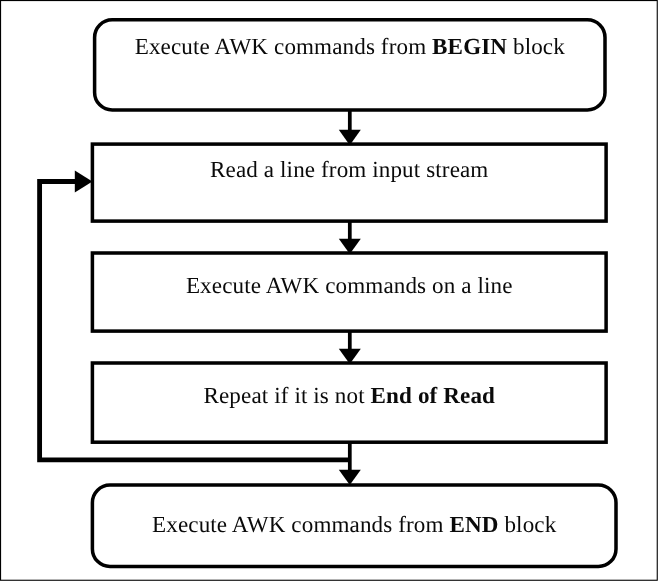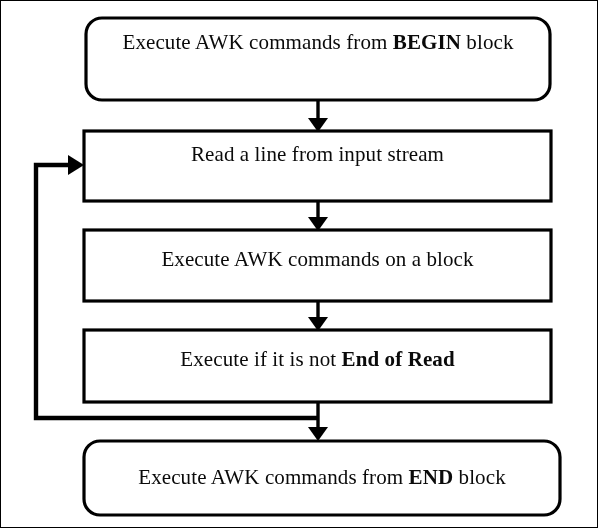--- a/index.html
+++ b/index.html
@@ -126,24 +126,24 @@
 
   <div class="node-label two-line" style="left:86px; top:18px; width:464px; height:82px;">
     <div class="lbl-inner"><span>Execute AWK commands from </span><span class="bold">BEGIN</span><span> block</span></div>
   </div>
 
   <div class="node-label" style="left:84px; top:131px; width:467px; height:70px; align-items:center; padding-bottom:24px;">
     <div class="lbl-inner"><span>Read a line from input stream</span></div>
   </div>
 
   <div class="node-label" style="left:84px; top:230px; width:467px; height:71px; align-items:center; padding-bottom:14px;">
-    <div class="lbl-inner"><span>Execute AWK commands on a block</span></div>
+    <div class="lbl-inner"><span>Execute AWK commands on a line</span></div>
   </div>
 
   <div class="node-label" style="left:84px; top:330px; width:467px; height:72px; align-items:center; padding-bottom:14px;">
-    <div class="lbl-inner"><span>Execute if it is not </span><span class="bold">End of Read</span></div>
+    <div class="lbl-inner"><span>Repeat if it is not </span><span class="bold">End of Read</span></div>
   </div>
 
   <div class="node-label" style="left:84px; top:441px; width:476px; height:96px; align-items:center; padding-bottom:24px;">
     <div class="lbl-inner"><span>Execute AWK commands from </span><span class="bold">END</span><span> block</span></div>
   </div>
 
 </div>
 
 </body></html>

